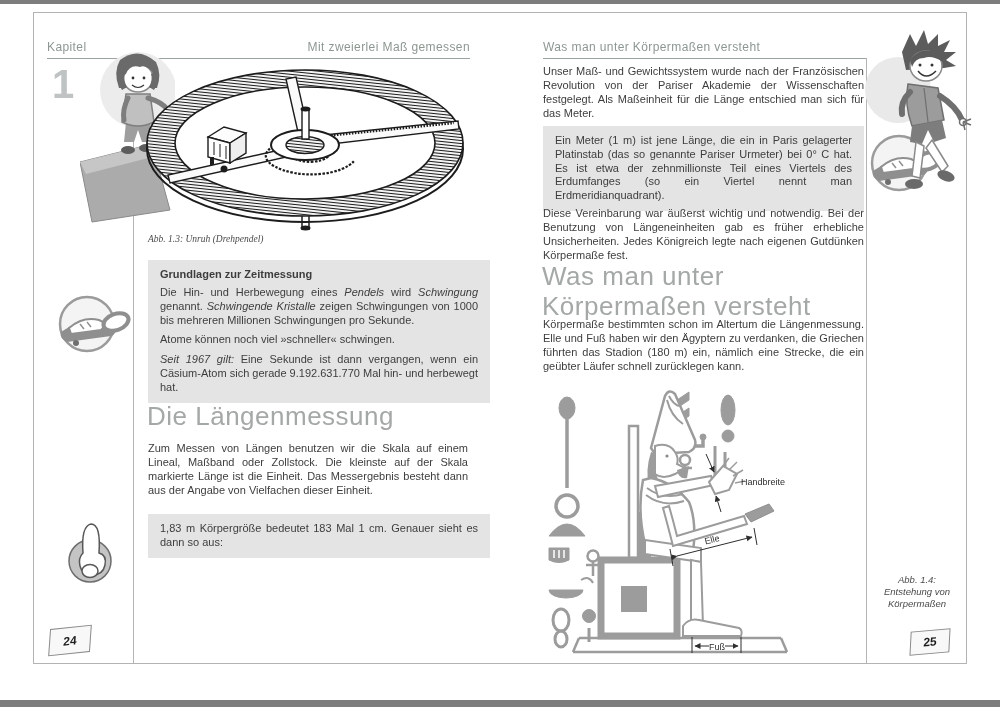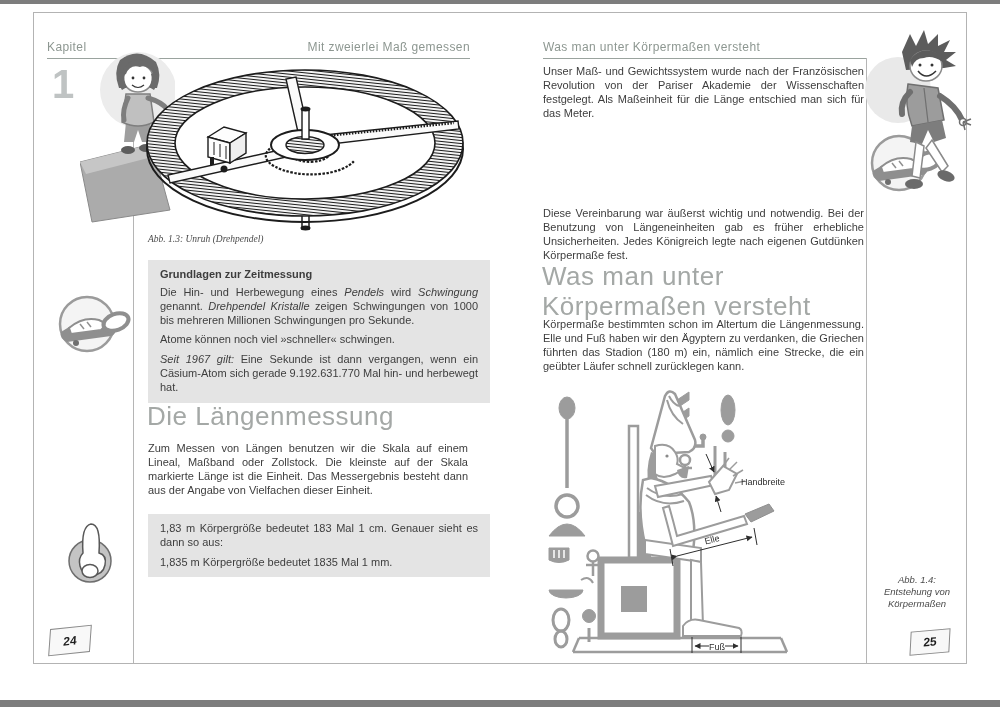--- a/index.html
+++ b/index.html
@@ -91,32 +91,31 @@
       <line x1="86" y1="89" x2="86" y2="102" stroke="#1c1c1c" stroke-width="1"></line>
       <rect x="70" y="100" width="4" height="8" fill="#1c1c1c"></rect>
       <circle cx="84" cy="112" r="3.5" fill="#1c1c1c"></circle>
     </g>
   </svg>
 
   <div class="caption" style="left:148px;top:233px;font-family:Liberation Serif, serif;">Abb. 1.3: Unruh (Drehpendel)</div>
 
   <div class="graybox" style="left:148px;top:260px;">
     <div class="bt">Grundlagen zur Zeitmessung</div>
-    <p><span>Die Hin- und Herbewegung eines </span><span class="it">Pendels</span><span> wird </span><span class="it">Schwingung</span><span> genannt. </span><span class="it">Drehpendel Kristalle</span><span> zeigen Schwingungen von 1000 bis mehreren Millionen Schwingungen pro Sekunde.</span></p>
+    <p><span>Die Hin- und Herbewegung eines </span><span class="it">Pendels</span><span> wird </span><span class="it">Schwingung</span><span> genannt. </span><span class="it">Schwingende Kristalle</span><span> zeigen Schwingungen von 1000 bis mehreren Millionen Schwingungen pro Sekunde.</span></p>
     <p>Atome können noch viel »schneller« schwingen.</p>
     <p><span class="it">Seit 1967 gilt:</span><span> Eine Sekunde ist dann vergangen, wenn ein Cäsium-Atom sich gerade 9.192.631.770 Mal hin- und herbewegt hat.</span></p>
   </div>
 
   <div class="sechead" style="left:147px;top:402px;">Die Längenmessung</div>
 
   <div class="para" style="left:148px;top:441px;width:320px;">Zum Messen von Längen benutzen wir die Skala auf einem Lineal, Maßband oder Zollstock. Die kleinste auf der Skala markierte Länge ist die Einheit. Das Messergebnis besteht dann aus der Angabe von Vielfachen dieser Einheit.</div>
 
   <div class="graybox" style="left:148px;top:514px;">
     <p>1,83 m Körpergröße bedeutet 183 Mal 1 cm. Genauer sieht es dann so aus:</p>
-    <p>1,835 m Körpergröße bedeutet 1835 Mal 1 mm.</p>
   </div>
 
   <div class="pagenum" style="left:49px;top:627px;width:40px;height:25px;transform:rotate(-6deg) skewX(-10deg);">
     <span>24</span>
   </div>
 
   <svg style="left:56px;top:291px;" width="76" height="68" viewBox="0 0 76 68">
     <circle cx="31" cy="33" r="27" fill="#f4f4f4" stroke="#9b9b9b" stroke-width="2.5"></circle>
     <path d="M5,41 Q25,27 45,31 L59,37 Q61,43 55,45 L11,51 Q3,47 5,41 Z" fill="#8f8f8f"></path>
     <path d="M13,37 Q27,25 43,29 L51,33 L45,39 L15,43 Z" fill="#fff" stroke="#8f8f8f" stroke-width="2"></path>
@@ -130,20 +129,23 @@
     <circle cx="26" cy="43" r="21" fill="#c4c4c4" stroke="#6e6e6e" stroke-width="1.5"></circle>
     <path d="M19,35 Q17,8 27,6 Q37,6 35,35 Q43,37 41,47 Q39,57 28,57 Q18,57 16,48 Q14,40 19,35 Z" fill="#ffffff" stroke="#585858" stroke-width="1.5"></path>
     <ellipse cx="26" cy="53" rx="8" ry="6.5" fill="#fff" stroke="#585858" stroke-width="1.5"></ellipse>
   </svg>
 
   <div class="runhead" style="left:543px;top:40px;">Was man unter Körpermaßen versteht</div>
   <div class="hrule" style="left:543px;top:58px;width:323px;"></div>
 
   <div class="para" style="left:543px;top:64px;width:321px;">Unser Maß- und Gewichtssystem wurde nach der Französischen Revolution von der Pariser Akademie der Wissenschaften festgelegt. Als Maßeinheit für die Länge entschied man sich für das Meter.</div>
 
+  <div class="graybox" style="left:543px;top:126px;width:321px;">
+    <p>Ein Meter (1 m) ist jene Länge, die ein in Paris gelagerter Platinstab (das so genannte Pariser Urmeter) bei 0° C hat. Es ist etwa der zehnmillionste Teil eines Viertels des Erdumfanges (so ein Viertel nennt man Erdmeridianquadrant).</p>
+  </div>
 
   <div class="para" style="left:543px;top:206px;width:321px;">Diese Vereinbarung war äußerst wichtig und notwendig. Bei der Benutzung von Längeneinheiten gab es früher erhebliche Unsicherheiten. Jedes Königreich legte nach eigenen Gutdünken Körpermaße fest.</div>
 
   <div class="sechead" style="left:542px;top:262px;width:332px;">Was man unter Körpermaßen versteht</div>
 
   <div class="para" style="left:543px;top:317px;width:321px;">Körpermaße bestimmten schon im Altertum die Längenmessung. Elle und Fuß haben wir den Ägyptern zu verdanken, die Griechen führten das Stadion (180 m) ein, nämlich eine Strecke, die ein geübter Läufer schnell zurücklegen kann.</div>
 
   <svg style="left:543px;top:390px;" width="272" height="272" viewBox="0 0 272 272">
     <defs>
       <marker id="arr" markerWidth="7" markerHeight="7" refX="5.5" refY="3" orient="auto">

